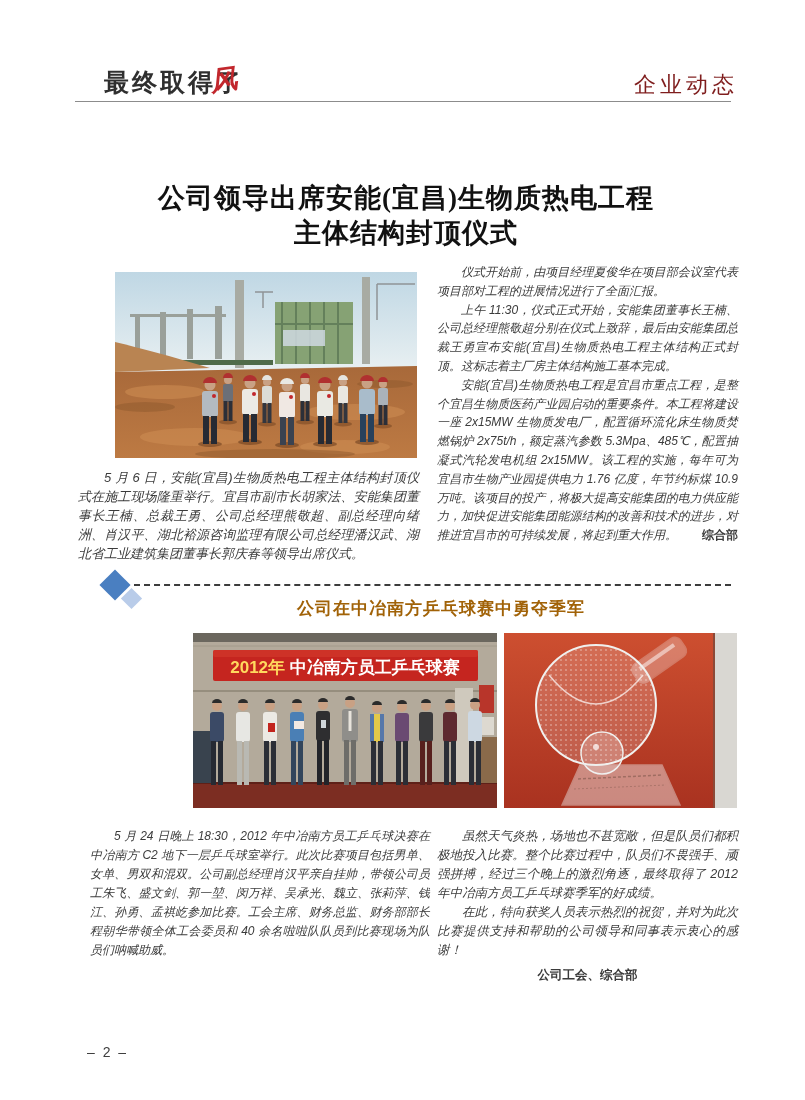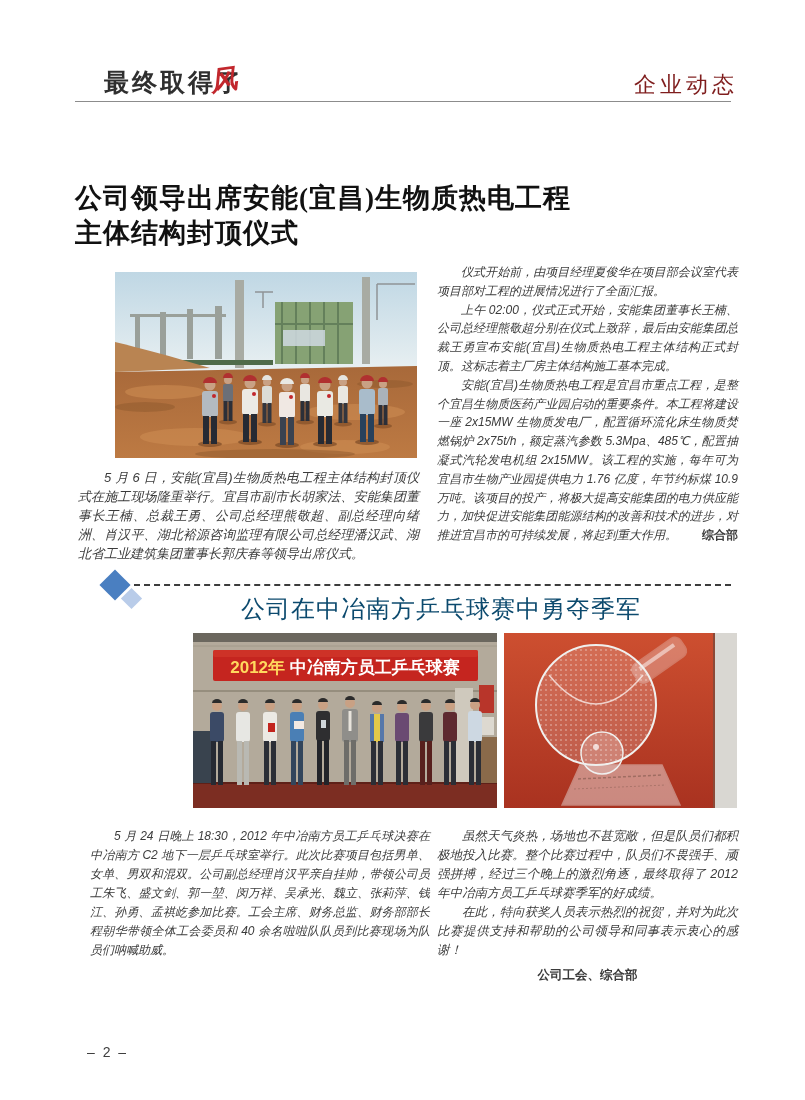--- a/index.html
+++ b/index.html
@@ -8,26 +8,26 @@
     font-family:"Liberation Sans", sans-serif;color:#3b3b3b;overflow:hidden;
   }
   
   .brand{position:absolute;left:104px;top:66px;font-size:25px;font-weight:bold;
          color:#2f2f2f;letter-spacing:3px;font-family:"Liberation Sans",sans-serif;}
   .brand-mark{position:absolute;left:210px;top:62px;font-size:27px;color:#c2272d;
          font-family:"Liberation Serif",serif;font-style:italic;font-weight:bold;transform:rotate(-8deg);}
   .section-label{position:absolute;right:67px;top:70px;font-size:22px;color:#7f1d1d;letter-spacing:4px;}
   .header-rule{position:absolute;left:75px;top:101px;width:656px;height:1px;background:#8c8c8c;}
   
-  .a1-title{position:absolute;left:75px;top:181px;width:662px;text-align:left;
+  .a1-title{position:absolute;left:75px;top:181px;width:662px;text-align:center;
             font-family:"Liberation Serif",serif;font-weight:bold;color:#111;
             font-size:27px;line-height:35px;letter-spacing:1px;}
   .a2-title{position:absolute;left:110px;top:593px;width:662px;text-align:center;
-            font-family:"Liberation Serif",serif;font-weight:normal;color:#0c4a6e;
-            font-size:24px;line-height:32px;letter-spacing:1px;}
+            font-family:"Liberation Serif",serif;font-weight:bold;color:#a16207;
+            font-size:17px;line-height:32px;letter-spacing:1px;}
   
   .col{position:absolute;text-align:justify;}
   .col p{margin:0;text-indent:2em;font-style:italic;}
   .a1-right{left:437px;top:263px;width:301px;font-size:12px;line-height:18.8px;}
   .a1-caption{left:78px;top:468px;width:341px;font-size:13px;line-height:19px;}
   .a2-left{left:90px;top:827px;width:340px;font-size:12px;line-height:19px;}
   .a2-right{left:437px;top:827px;width:301px;font-size:12.5px;line-height:19px;}
   .sig-inline{display:block;text-align:right;font-weight:bold;margin-top:-18.8px;text-indent:0;}
   .sig-block{display:block;text-align:center;font-weight:bold;margin-top:6px;text-indent:0;}
   
@@ -203,21 +203,21 @@
           <rect x="-7" y="36" width="6" height="28" fill="#28415c"></rect>
           <rect x="1" y="36" width="6" height="28" fill="#28415c"></rect>
           <circle cx="0" cy="5" r="5.5" fill="#c9a184"></circle>
           <path d="M-7,3 A7,6 0 0 1 7,3 Z" fill="#b03030"></path>
         </g>
     </g>
   </svg>
 
   <div class="col a1-right">
     <p>仪式开始前，由项目经理夏俊华在项目部会议室代表项目部对工程的进展情况进行了全面汇报。</p>
-    <p>上午 02:00，仪式正式开始，安能集团董事长王楠、公司总经理熊敬超分别在仪式上致辞，最后由安能集团总裁王勇宣布安能(宜昌)生物质热电工程主体结构正式封顶。这标志着主厂房主体结构施工基本完成。</p>
+    <p>上午 11:30，仪式正式开始，安能集团董事长王楠、公司总经理熊敬超分别在仪式上致辞，最后由安能集团总裁王勇宣布安能(宜昌)生物质热电工程主体结构正式封顶。这标志着主厂房主体结构施工基本完成。</p>
     <p>安能(宜昌)生物质热电工程是宜昌市重点工程，是整个宜昌生物质医药产业园启动的重要条件。本工程将建设一座 2x15MW 生物质发电厂，配置循环流化床生物质焚燃锅炉 2x75t/h，额定蒸汽参数 5.3Mpa、485℃，配置抽凝式汽轮发电机组 2x15MW。该工程的实施，每年可为宜昌市生物产业园提供电力 1.76 亿度，年节约标煤 10.9 万吨。该项目的投产，将极大提高安能集团的电力供应能力，加快促进安能集团能源结构的改善和技术的进步，对推进宜昌市的可持续发展，将起到重大作用。</p>
     <span class="sig-inline">综合部</span>
   </div>
 
   <div class="col a1-caption">
     <p>5 月 6 日，安能(宜昌)生物质热电工程主体结构封顶仪式在施工现场隆重举行。宜昌市副市长胡家法、安能集团董事长王楠、总裁王勇、公司总经理熊敬超、副总经理向绪洲、肖汉平、湖北裕源咨询监理有限公司总经理潘汉武、湖北省工业建筑集团董事长郭庆春等领导出席仪式。</p>
   </div>
 
   <div class="diamond light"></div>
   <div class="diamond dark"></div>

